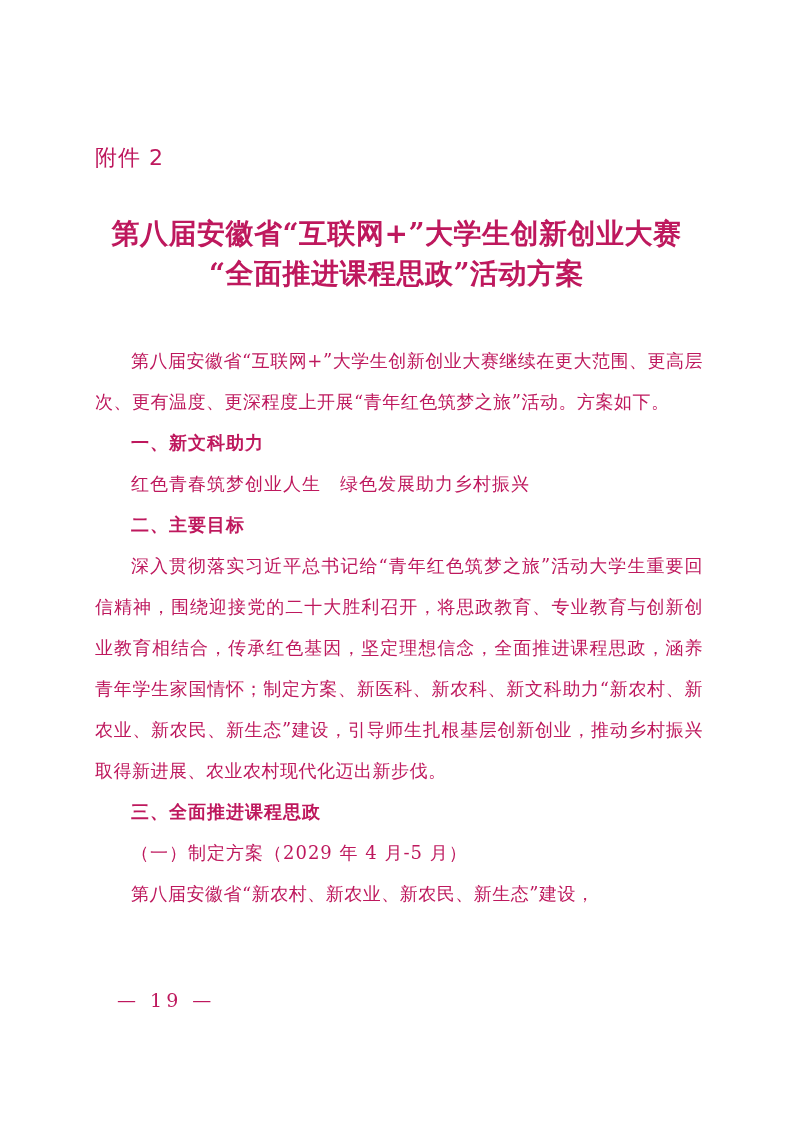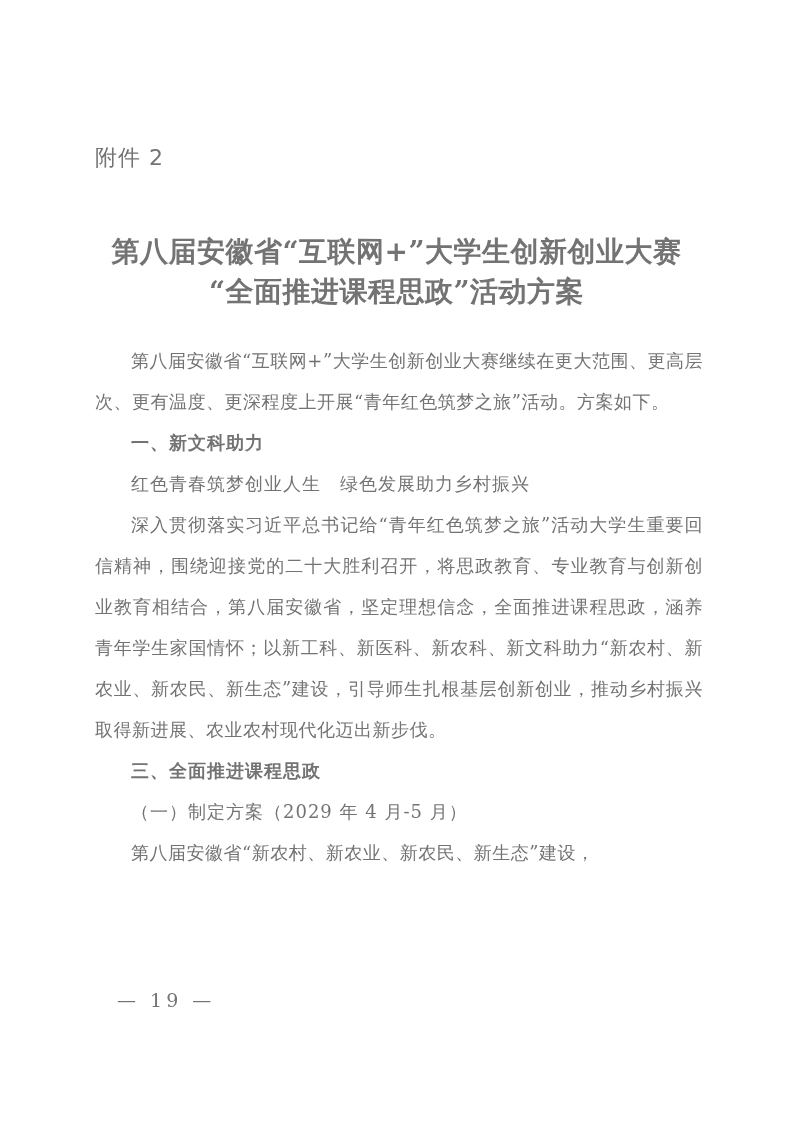--- a/index.html
+++ b/index.html
@@ -5,21 +5,21 @@
   html, body {
     margin: 0;
     padding: 0;
     background: #ffffff;
   }
   .page {
     position: relative;
     width: 767px;
     height: 1122px;
     background: #ffffff;
-    color: #737373;
+    color: #be185d;
     font-family: "DejaVu Serif", "Liberation Serif", serif;
     overflow: hidden;
   }
   .attachment-label {
     position: absolute;
     left: 95px;
     top: 142px;
     font-family: "DejaVu Sans", "Liberation Sans", sans-serif;
     font-size: 22px;
     line-height: 32px;
@@ -30,21 +30,20 @@
     position: absolute;
     left: 47px;
     top: 214px;
     width: 699px;
     text-align: center;
     font-family: "DejaVu Serif", "Liberation Serif", serif;
     font-weight: bold;
     font-size: 28px;
     line-height: 40px;
     letter-spacing: 0.5px;
-    margin-top: 18px;
   }
   .doc-body {
     position: absolute;
     left: 95px;
     top: 340px;
     width: 608px;
     font-size: 18px;
     line-height: 41px;
     text-align: justify;
   }
@@ -89,21 +88,22 @@
 
   <div class="doc-title">
     <div>第八届安徽省“互联网+”大学生创新创业大赛</div>
     <div>“全面推进课程思政”活动方案</div>
   </div>
 
   <div class="doc-body">
     <p class="body-para">第八届安徽省“互联网+”大学生创新创业大赛继续在更大范围、更高层次、更有温度、更深程度上开展“青年红色筑梦之旅”活动。方案如下。</p>
     <p class="section-heading">一、新文科助力</p>
     <p class="kaiti-line">红色青春筑梦创业人生　绿色发展助力乡村振兴</p>
-    <p class="body-para">深入贯彻落实习近平总书记给“青年红色筑梦之旅”活动大学生重要回信精神，围绕迎接党的二十大胜利召开，将思政教育、专业教育与创新创业教育相结合，第八届安徽省，坚定理想信念，全面推进课程思政，涵养青年学生家国情怀；以新工科、新医科、新农科、新文科助力“新农村、新农业、新农民、新生态”建设，引导师生扎根基层创新创业，推动乡村振兴取得新进展、农业农村现代化迈出新步伐。</p>
+    <p class="section-heading">二、主要目标</p>
+    <p class="body-para">深入贯彻落实习近平总书记给“青年红色筑梦之旅”活动大学生重要回信精神，围绕迎接党的二十大胜利召开，将思政教育、专业教育与创新创业教育相结合，传承红色基因，坚定理想信念，全面推进课程思政，涵养青年学生家国情怀；制定方案、新医科、新农科、新文科助力“新农村、新农业、新农民、新生态”建设，引导师生扎根基层创新创业，推动乡村振兴取得新进展、农业农村现代化迈出新步伐。</p>
     <p class="section-heading">三、全面推进课程思政</p>
     <p class="sub-heading">（一）制定方案（2029 年 4 月-5 月）</p>
     <p class="body-para">第八届安徽省“新农村、新农业、新农民、新生态”建设，</p>
   </div>
 
   <div class="page-number">— 19 —</div>
 
 </div>
 
 </body></html>

